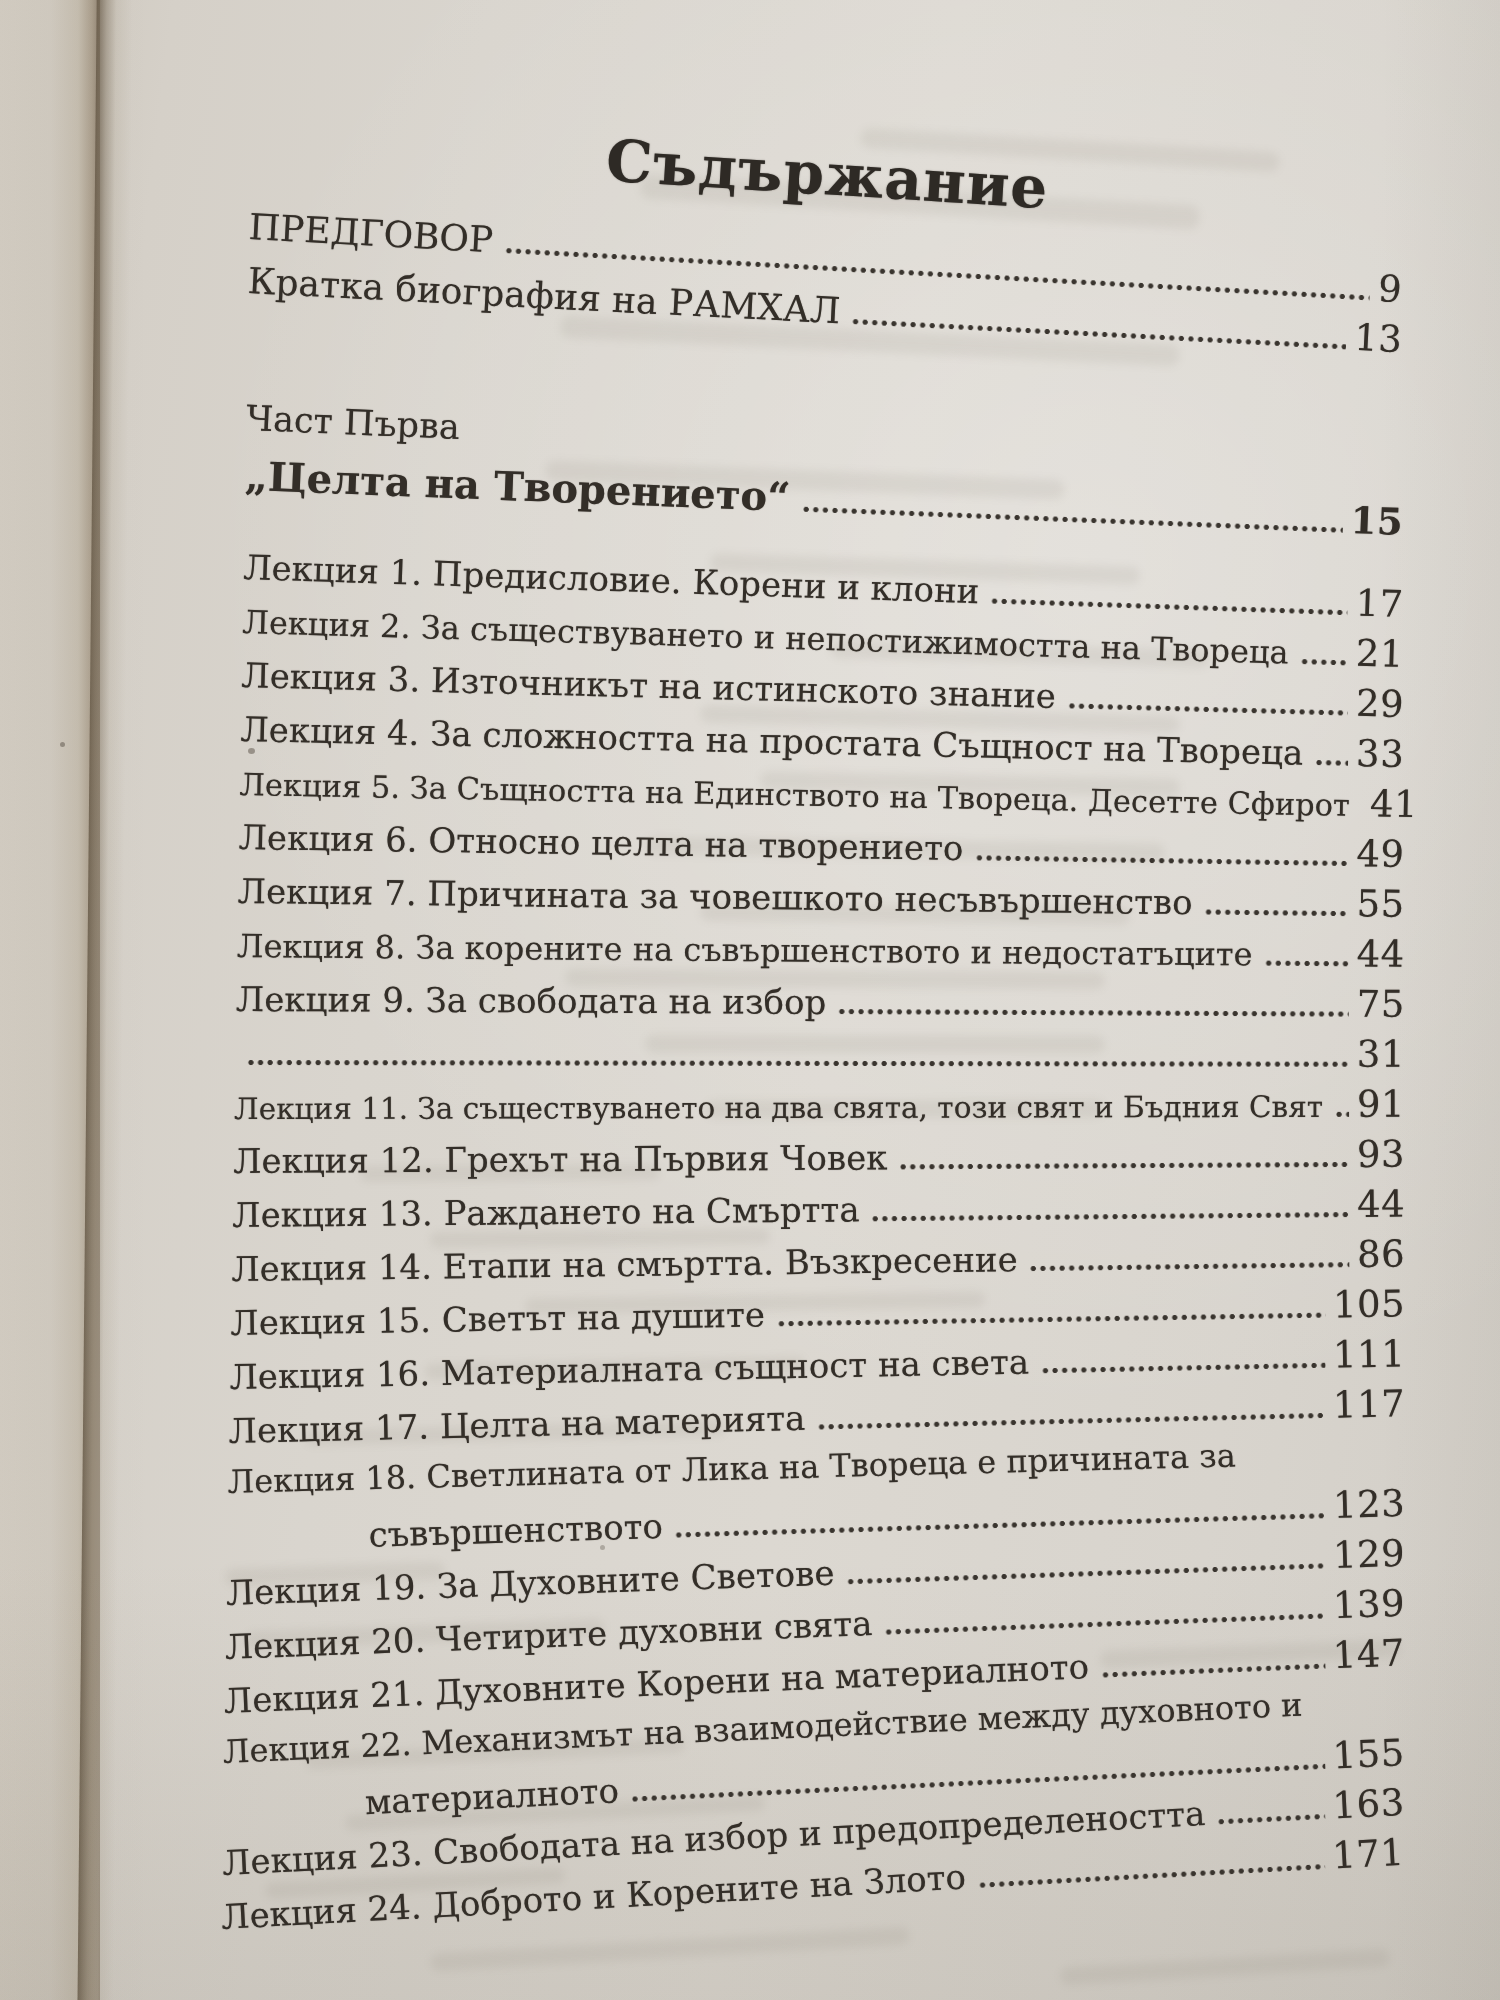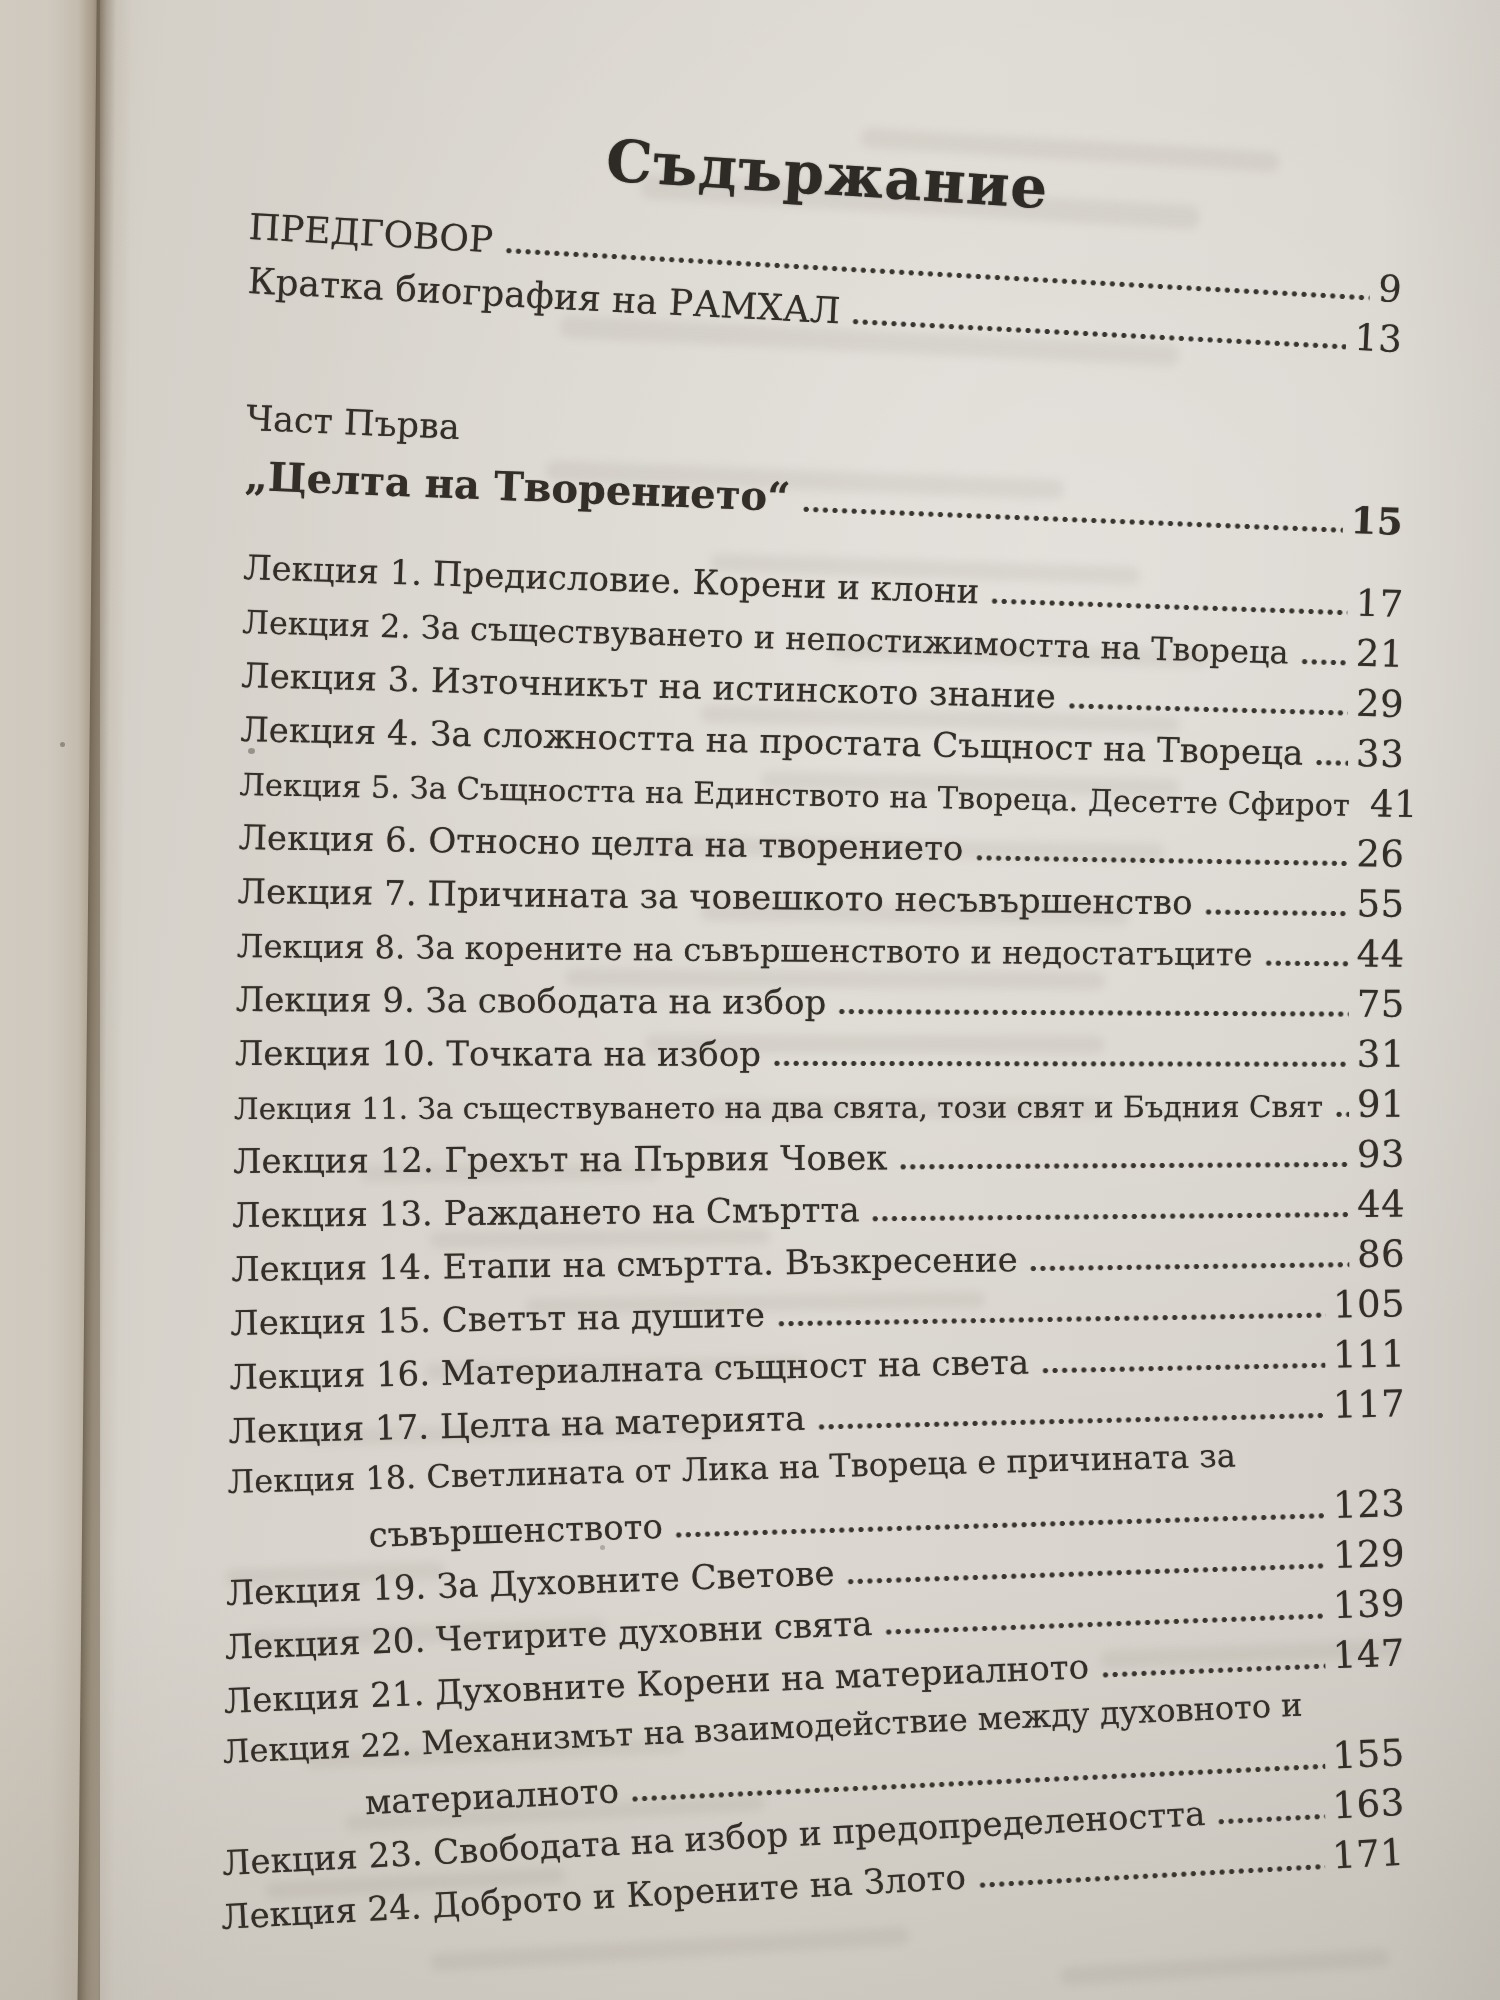--- a/index.html
+++ b/index.html
@@ -145,39 +145,38 @@
         <span class="p">33</span>
       </div>
       <div class="row lecture" style="top: 761px; left: 240px; width: 1165px; transform: rotate(1.08deg); font-size: 30.5px;">
         <span class="t">Лекция 5. За Същността на Единството на Твореца. Десетте Сфирот</span>
         <span class="leader"></span>
         <span class="p">41</span>
       </div>
       <div class="row lecture" style="top: 815px; left: 239px; width: 1166px; transform: rotate(0.88deg); font-size: 34px;">
         <span class="t">Лекция 6. Относно целта на творението</span>
         <span class="leader"></span>
-        <span class="p">26</span>
+        <span class="p">49</span>
       </div>
       <div class="row lecture" style="top: 869px; left: 238px; width: 1167px; transform: rotate(0.68deg); font-size: 34px;">
         <span class="t">Лекция 7. Причината за човешкото несъвършенство</span>
         <span class="leader"></span>
         <span class="p">55</span>
       </div>
       <div class="row lecture" style="top: 923px; left: 237px; width: 1168px; transform: rotate(0.48deg); font-size: 32px;">
         <span class="t">Лекция 8. За корените на съвършенството и недостатъците</span>
         <span class="leader"></span>
         <span class="p">44</span>
       </div>
       <div class="row lecture" style="top: 977px; left: 236px; width: 1169px; transform: rotate(0.29deg); font-size: 34px;">
         <span class="t">Лекция 9. За свободата на избор</span>
         <span class="leader"></span>
         <span class="p">75</span>
       </div>
       <div class="row lecture" style="top: 1031px; left: 235px; width: 1170px; transform: rotate(0.09deg); font-size: 34px;">
-        <span class="t">Лекция 10. Точката на избор</span>
         <span class="leader"></span>
         <span class="p">31</span>
       </div>
       <div class="row lecture" style="top: 1085px; left: 234px; width: 1171px; transform: rotate(-0.11deg); font-size: 29.5px;">
         <span class="t">Лекция 11. За съществуването на два свята, този свят и Бъдния Свят</span>
         <span class="leader"></span>
         <span class="p">91</span>
       </div>
       <div class="row lecture" style="top: 1139px; left: 233px; width: 1172px; transform: rotate(-0.31deg); font-size: 34px;">
         <span class="t">Лекция 12. Грехът на Първия Човек</span>

